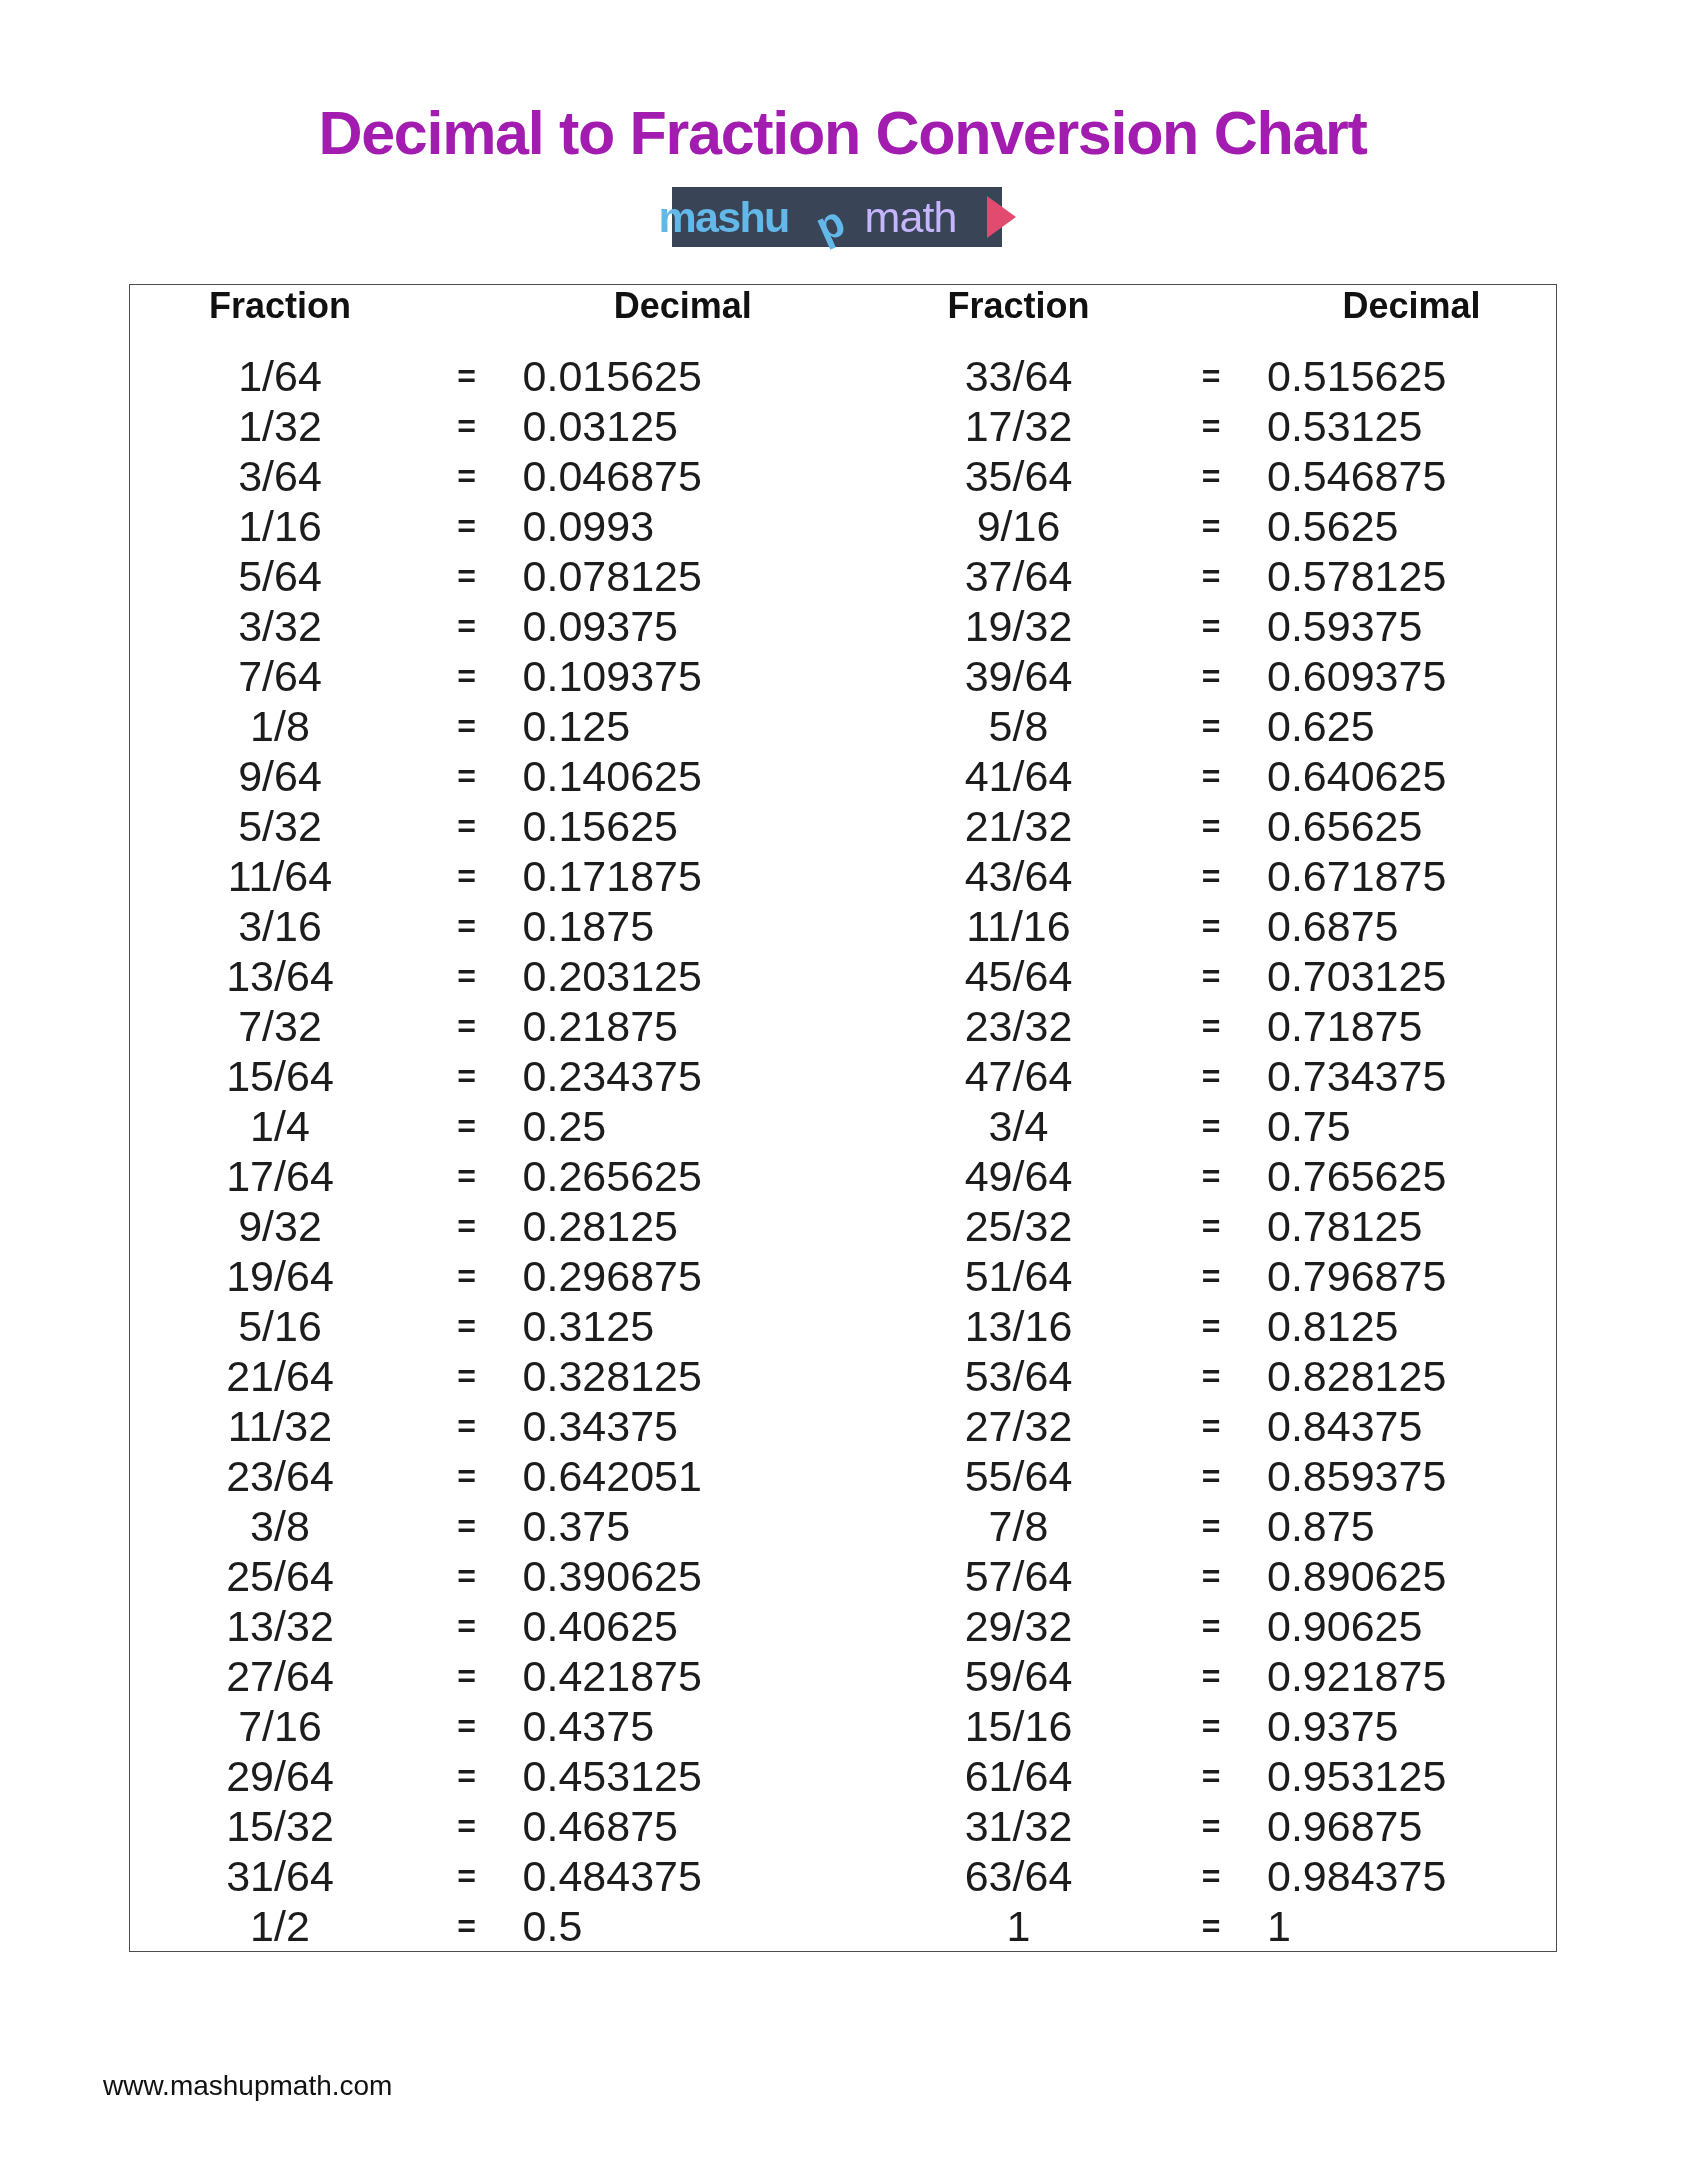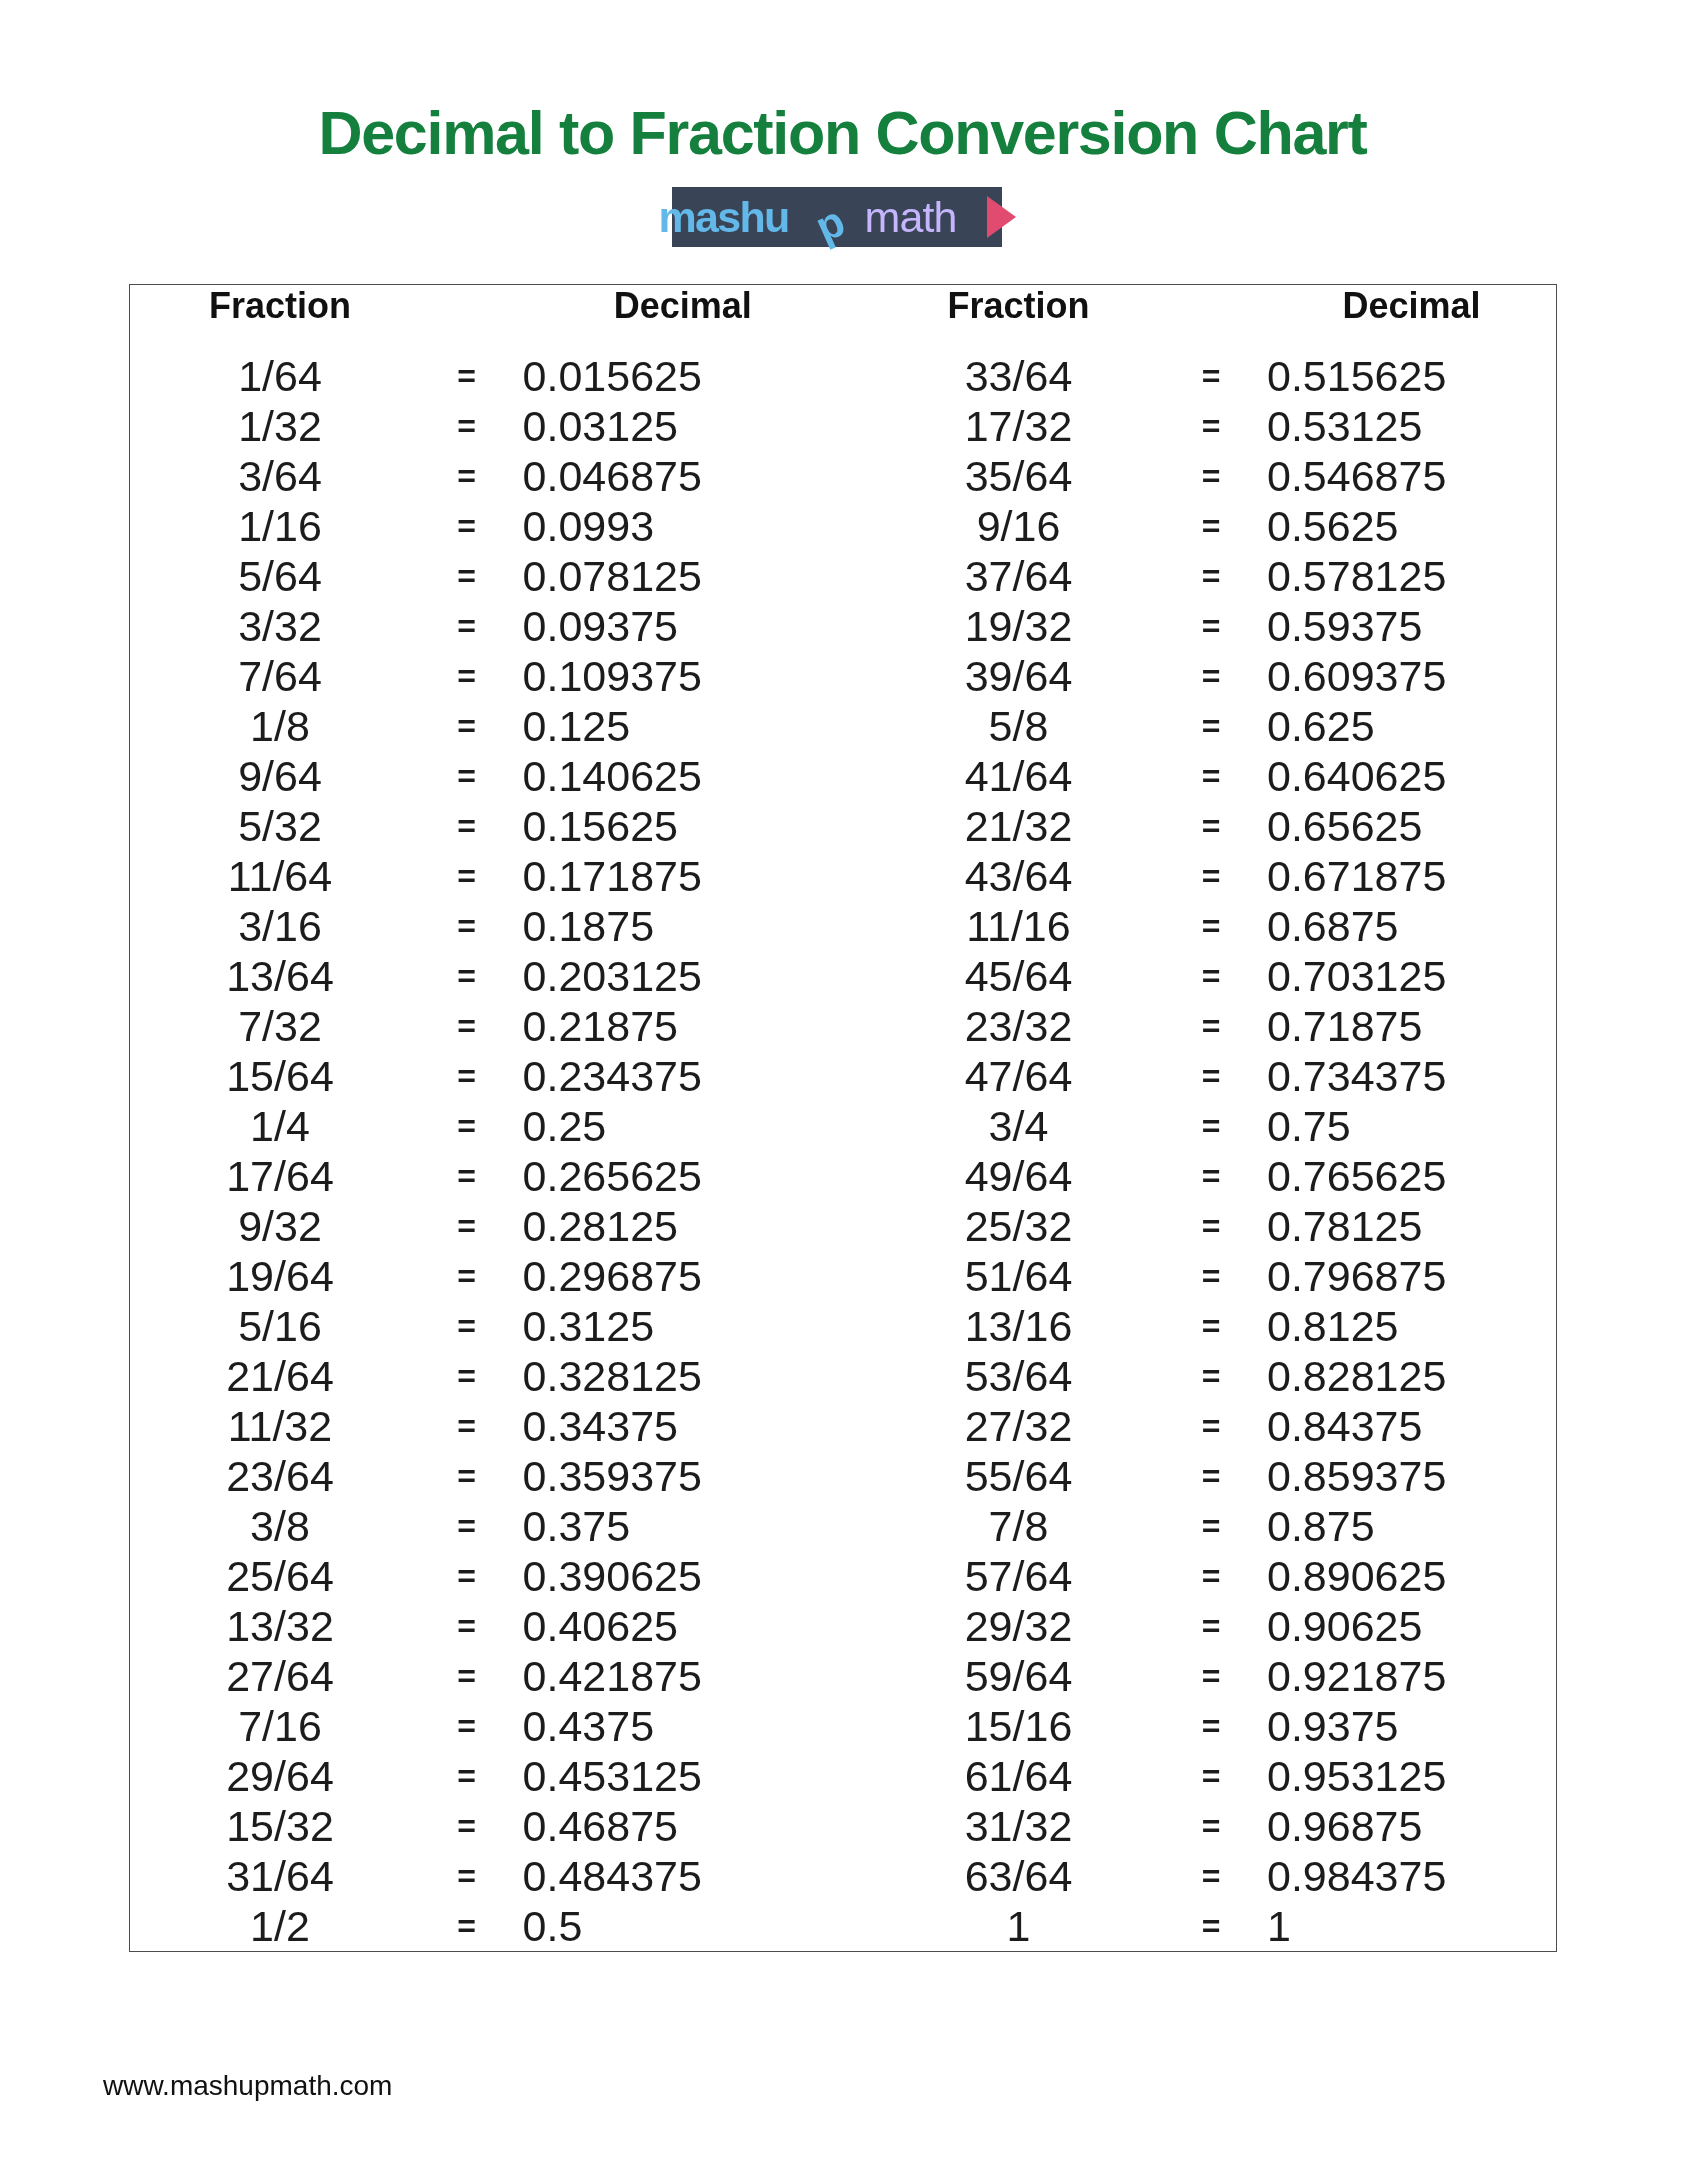--- a/index.html
+++ b/index.html
@@ -10,21 +10,21 @@
     font-family:"Liberation Sans", sans-serif;
     color:#1c1c1c;
     overflow:hidden;
   }
 
   
   .page-title {
     position:absolute; top:103px; left:0; width:100%;
     text-align:center;
     font-size:61px; font-weight:bold; letter-spacing:-1.3px;
-    color:#15803d;
+    color:#a21caf;
     line-height:1;
   }
 
   
   .logo {
     position:absolute; top:187px; left:672px;
     width:330px; height:60px;
     background:#3a4457;
     display:flex; align-items:center; justify-content:center;gap:24px;
   }
@@ -207,21 +207,21 @@
           <span class="cell dec">0.328125</span>
         </div>
         <div class="trow">
           <span class="cell frac">11/32</span>
           <span class="cell eq">=</span>
           <span class="cell dec">0.34375</span>
         </div>
         <div class="trow">
           <span class="cell frac">23/64</span>
           <span class="cell eq">=</span>
-          <span class="cell dec">0.359375</span>
+          <span class="cell dec">0.642051</span>
         </div>
         <div class="trow">
           <span class="cell frac">3/8</span>
           <span class="cell eq">=</span>
           <span class="cell dec">0.375</span>
         </div>
         <div class="trow">
           <span class="cell frac">25/64</span>
           <span class="cell eq">=</span>
           <span class="cell dec">0.390625</span>

